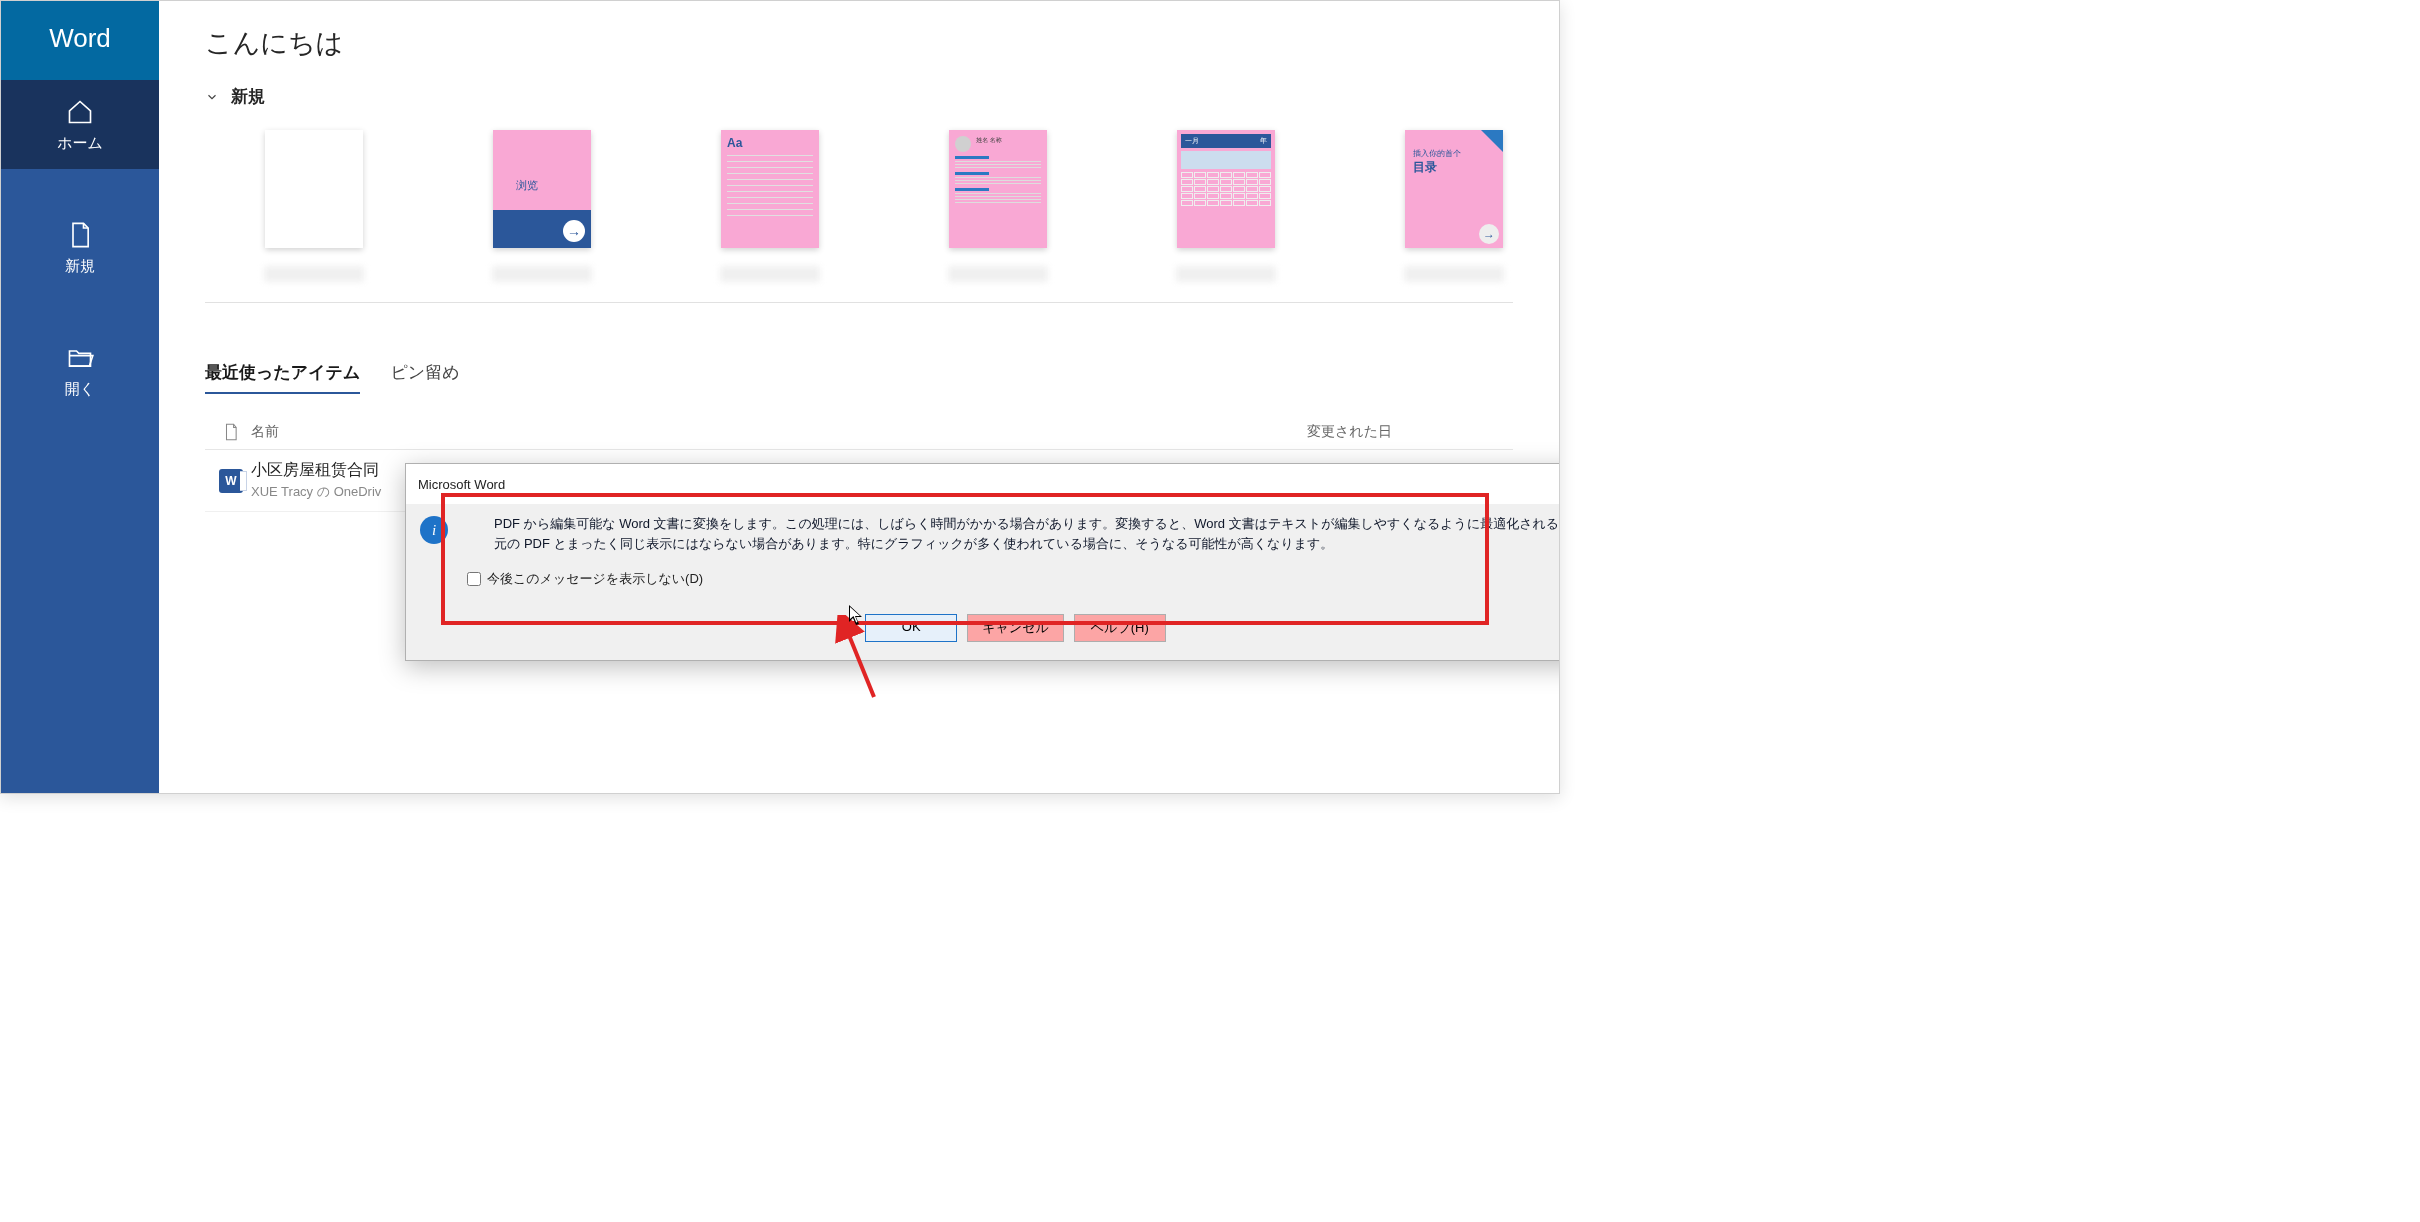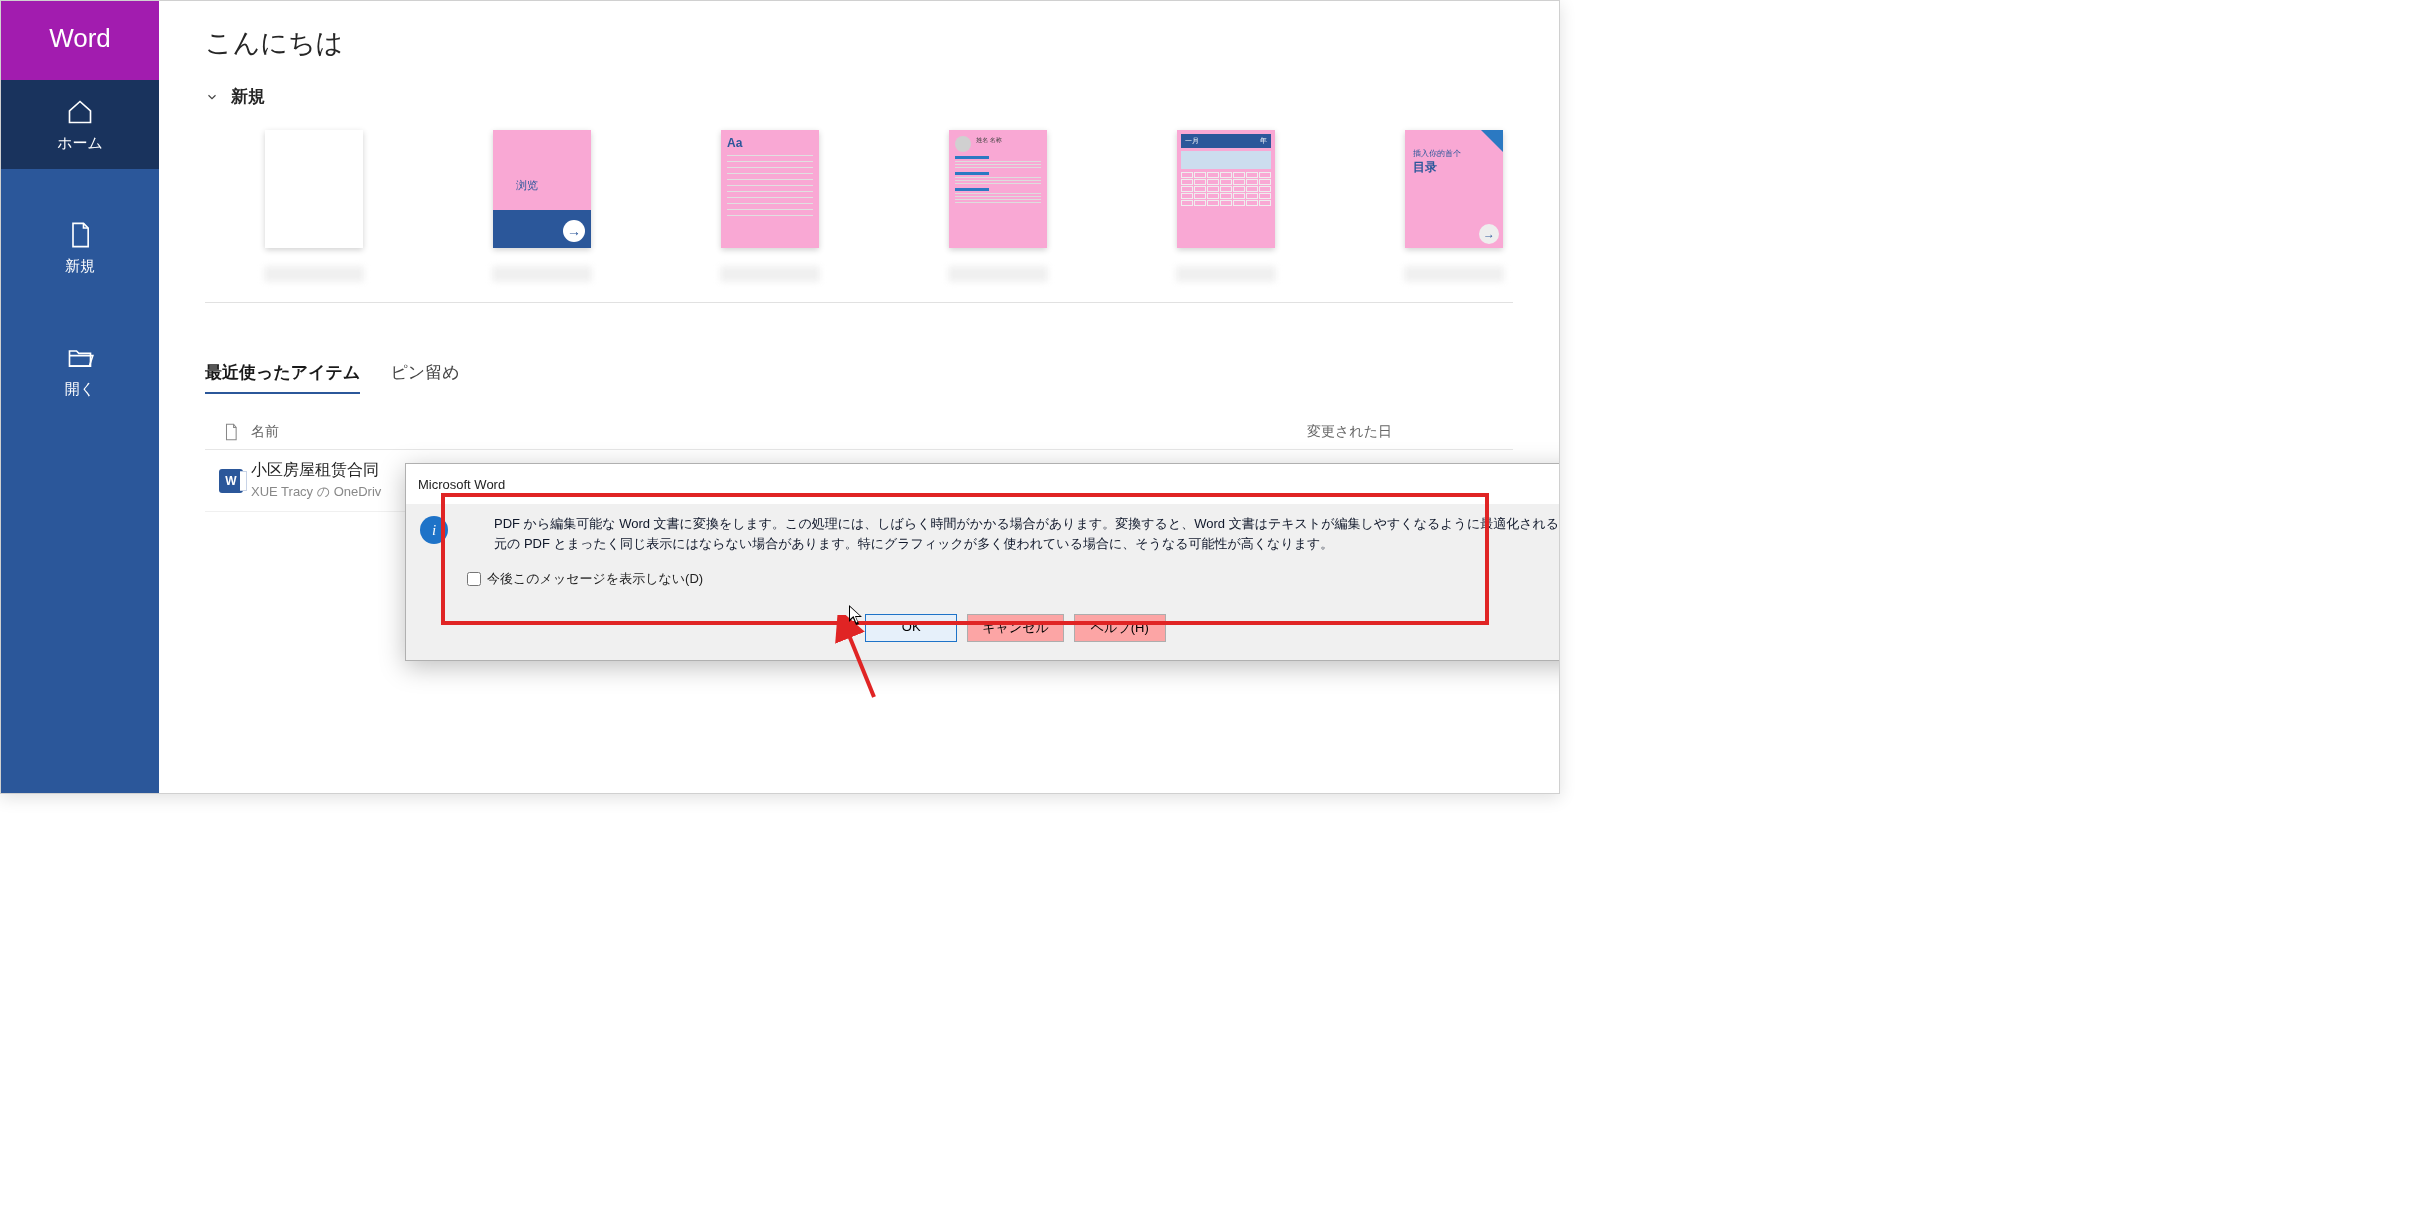--- a/index.html
+++ b/index.html
@@ -23,21 +23,21 @@
     display: flex;
     flex-direction: column;
     align-items: stretch;
   }
   .sidebar-title {
     color: #fff;
     font-size: 26px;
     font-weight: 400;
     text-align: center;
     padding: 22px 0 26px 0;
-    background: #a21caf;
+    background: #0369a1;
   }
   .nav-item {
     display: flex;
     flex-direction: column;
     align-items: center;
     color: #fff;
     padding: 18px 0 16px 0;
     cursor: pointer;
     font-size: 15px;
   }

